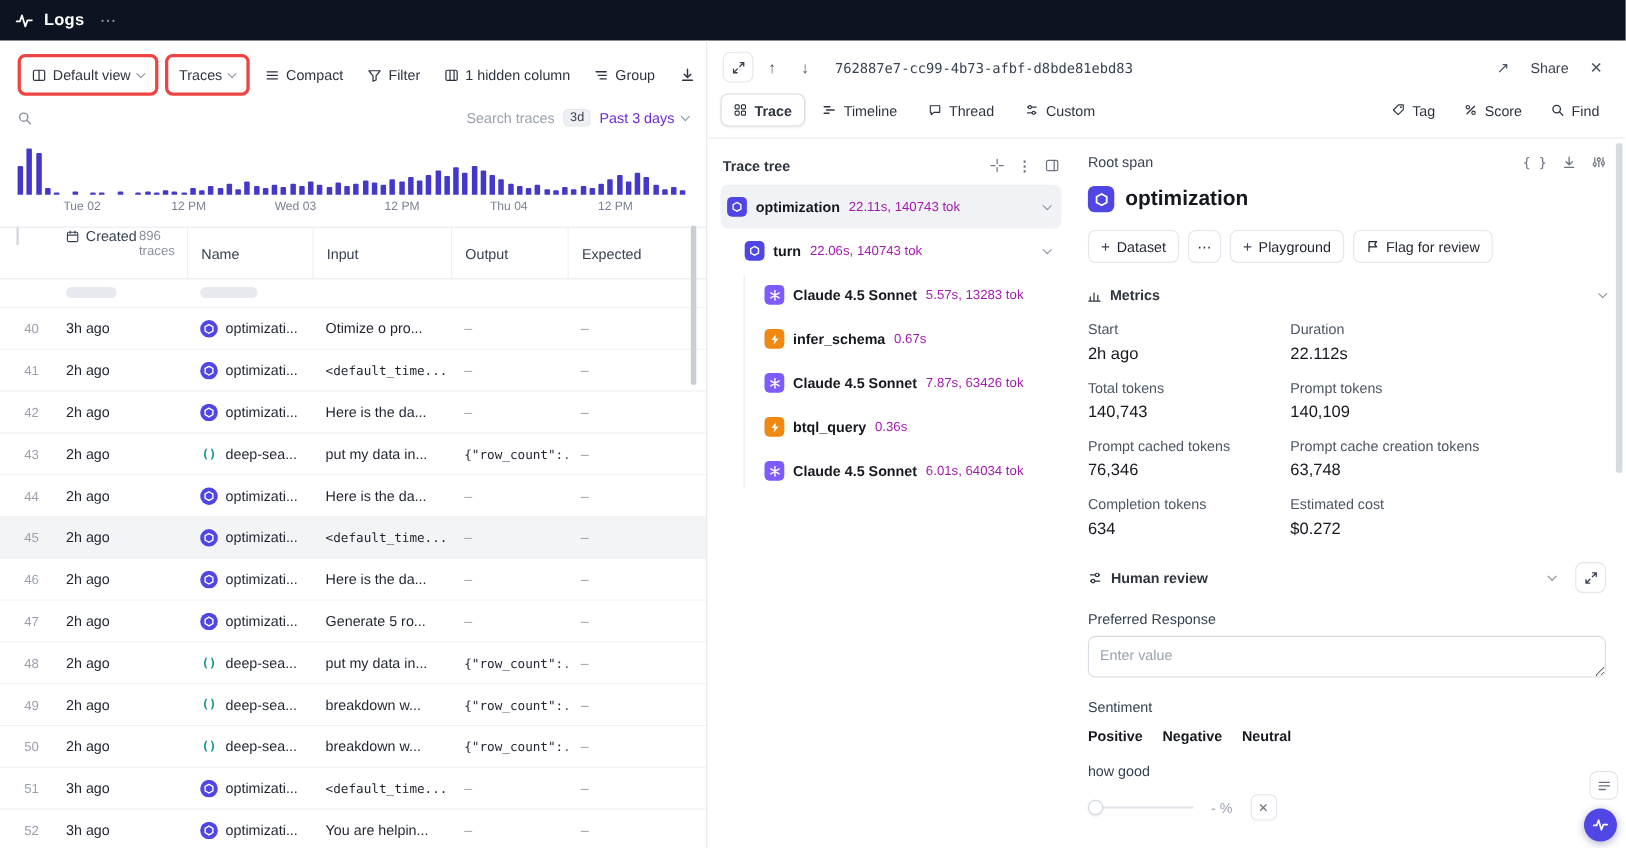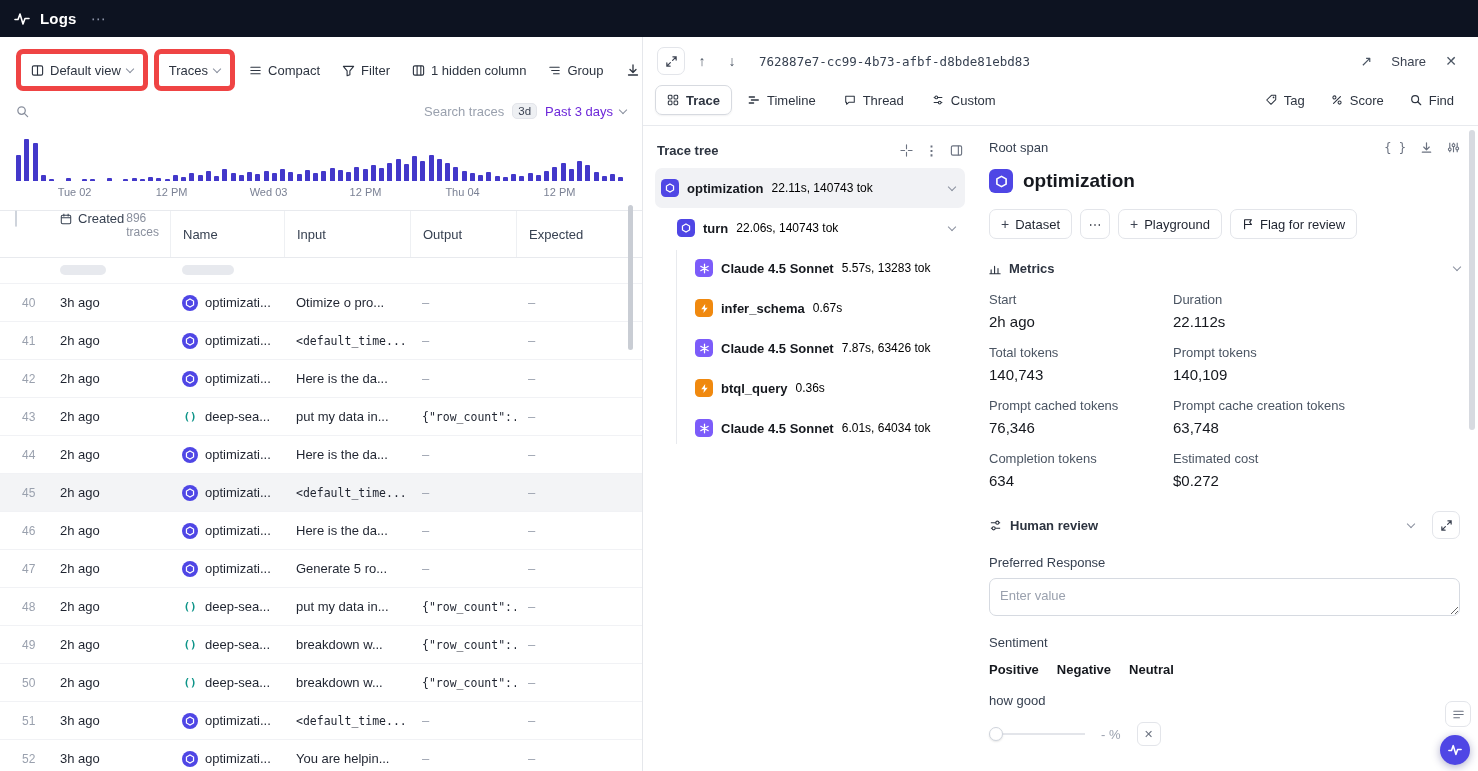--- a/index.html
+++ b/index.html
@@ -14,21 +14,21 @@
   .tb-more { color:#8b93a7; font-size:15px; cursor:pointer; padding:0 4px; }
   .tb-right { display:flex; align-items:center; gap:16px; }
   .tb-review { display:flex; align-items:center; gap:6px; font-size:13px; color:#e5e7eb; cursor:pointer; }
   .tb-pill { display:flex; align-items:center; gap:7px; font-size:13px; color:#e5e7eb; border:1px solid #39415a; border-radius:999px; padding:4px 12px; cursor:pointer; }
 
   .main { display:flex; height:734px; background:#fff; }
 
   
   .left { width:643px; border-right:1px solid #e5e7eb; position:relative; overflow:hidden; }
   .lp-toolbar { display:flex; align-items:center; gap:6px; padding:12px 16px 6px; }
-  .btn { display:inline-flex; align-items:center; gap:6px; height:28px; padding:16px 10px; border:5px solid #ef4444; border-radius:7px; background:#fff; font-size:13px; color:#2d3440; cursor:pointer; white-space:nowrap; }
+  .btn { display:inline-flex; align-items:center; gap:6px; height:28px; padding:16px 10px; border:3px solid #ef4444; border-radius:7px; background:#fff; font-size:13px; color:#2d3440; cursor:pointer; white-space:nowrap; }
   .ghost { border:none; padding:0 8px; }
   .push { margin-left:auto; }
   .chev { width:6px; height:6px; border-right:1.4px solid #8a909e; border-bottom:1.4px solid #8a909e; transform:rotate(45deg); display:inline-block; margin-top:-3px; }
   .lp-search { display:flex; align-items:center; gap:8px; padding:6px 16px 10px; }
   .search-wrap { flex:1; display:flex; align-items:center; gap:8px; color:#8a909e; }
   .search-input { flex:1; border:none; outline:none; font-size:13px; color:#15181e; font-family:"Liberation Sans",sans-serif;text-align:right; }
   .search-input::placeholder { color:#9aa1ae; }
   .badge3d { background:#eef0f3; border:1px solid #e3e5ea; border-radius:5px; font-size:11.5px; padding:1px 5px; color:#3b4252; }
   .range { display:flex; align-items:center; gap:7px; font-size:13px; color:#6d28d9; cursor:pointer; }
 
@@ -78,21 +78,21 @@
   .tree-head { display:flex; align-items:center; font-size:13px; font-weight:600; color:#2d3440; padding:2px 2px 10px; height:28px; }
   .tree-tools { margin-left:auto; display:flex; align-items:center; gap:12px; color:#6b7280; }
   .node { position:relative; display:flex; align-items:center; gap:8px; height:40px; border-radius:7px; padding-right:26px; cursor:pointer; }
   .node.sel { background:#f1f2f5; }
   .node .nchev { position:absolute; right:10px; }
   .nic { width:18px; height:18px; border-radius:4.5px; display:inline-flex; align-items:center; justify-content:center; flex:none; }
   .nic.opt { background:#4f46e5; }
   .nic.claude { background:#7c5cfa; }
   .nic.tool { background:#f0890f; }
   .nlabel { font-size:13px; font-weight:600; color:#15181e; white-space:nowrap; }
-  .nmeta { font-size:12px; color:#000000; white-space:nowrap; }
+  .nmeta { font-size:12px; color:#a21caf; white-space:nowrap; }
   .guide { position:absolute; width:1px; background:#e8eaee; }
 
   .root { flex:1; padding:14px 18px 0 14px; position:relative; }
   .root-head { display:flex; align-items:center; font-size:13px; color:#374151; }
   .root-tools { margin-left:auto; display:flex; align-items:center; gap:14px; color:#6b7280; }
   .braces { font-family:"DejaVu Sans Mono",monospace; font-size:12px; }
   .root-title { display:flex; align-items:center; gap:10px; margin-top:14px; }
   .root-title .bigicon { width:24px; height:24px; border-radius:6px; background:#4f46e5; display:flex; align-items:center; justify-content:center; }
   .root-title h1 { font-size:19px; font-weight:700; color:#15181e; }
   .root-actions { display:flex; align-items:center; gap:8px; margin-top:16px; }

